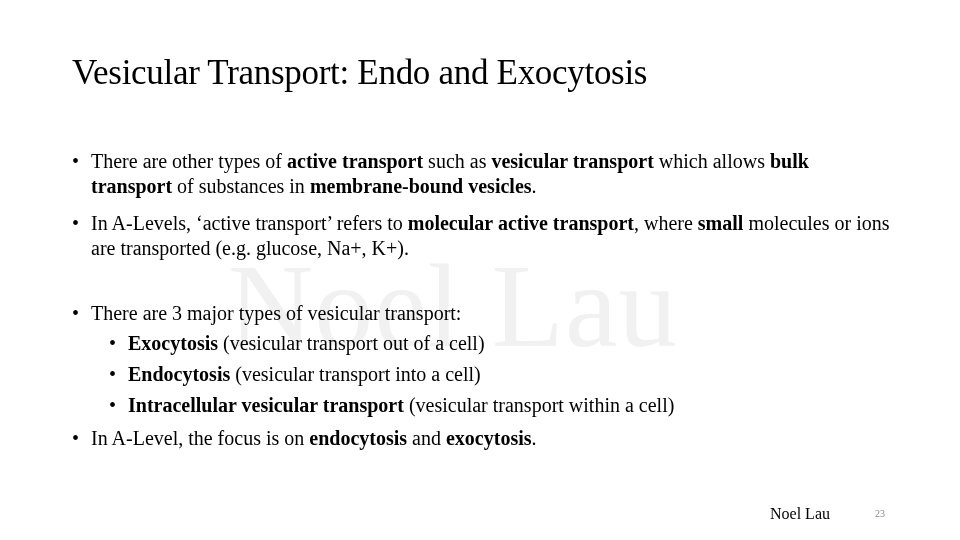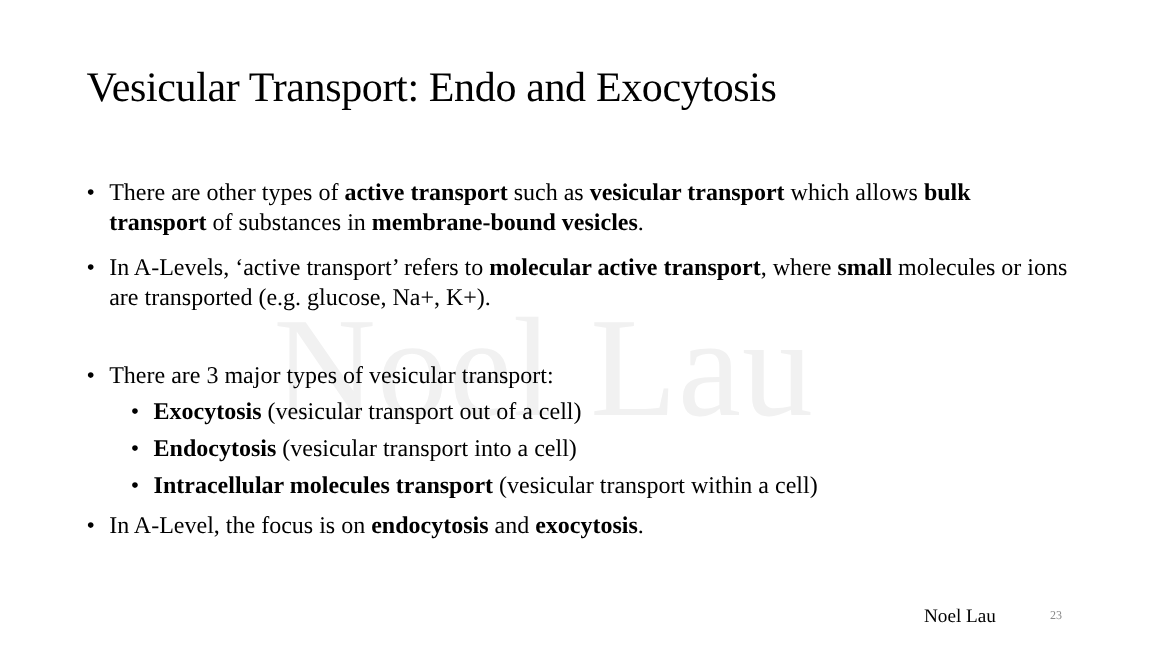--- a/index.html
+++ b/index.html
@@ -121,21 +121,21 @@
       <li class="has-sub">
         <span>There are 3 major types of vesicular transport:</span>
         <ul class="l2">
           <li>
             <b>Exocytosis</b><span> (vesicular transport out of a cell)</span>
           </li>
           <li>
             <b>Endocytosis</b><span> (vesicular transport into a cell)</span>
           </li>
           <li>
-            <b>Intracellular molecules transport</b><span> (vesicular transport within a cell)</span>
+            <b>Intracellular vesicular transport</b><span> (vesicular transport within a cell)</span>
           </li>
         </ul>
       </li>
       <li>
         <span>In A-Level, the focus is on </span><b>endocytosis</b><span> and </span><b>exocytosis</b><span>.</span>
       </li>
     </ul>
   </div>
 
   <div class="footer-name">Noel Lau</div>

